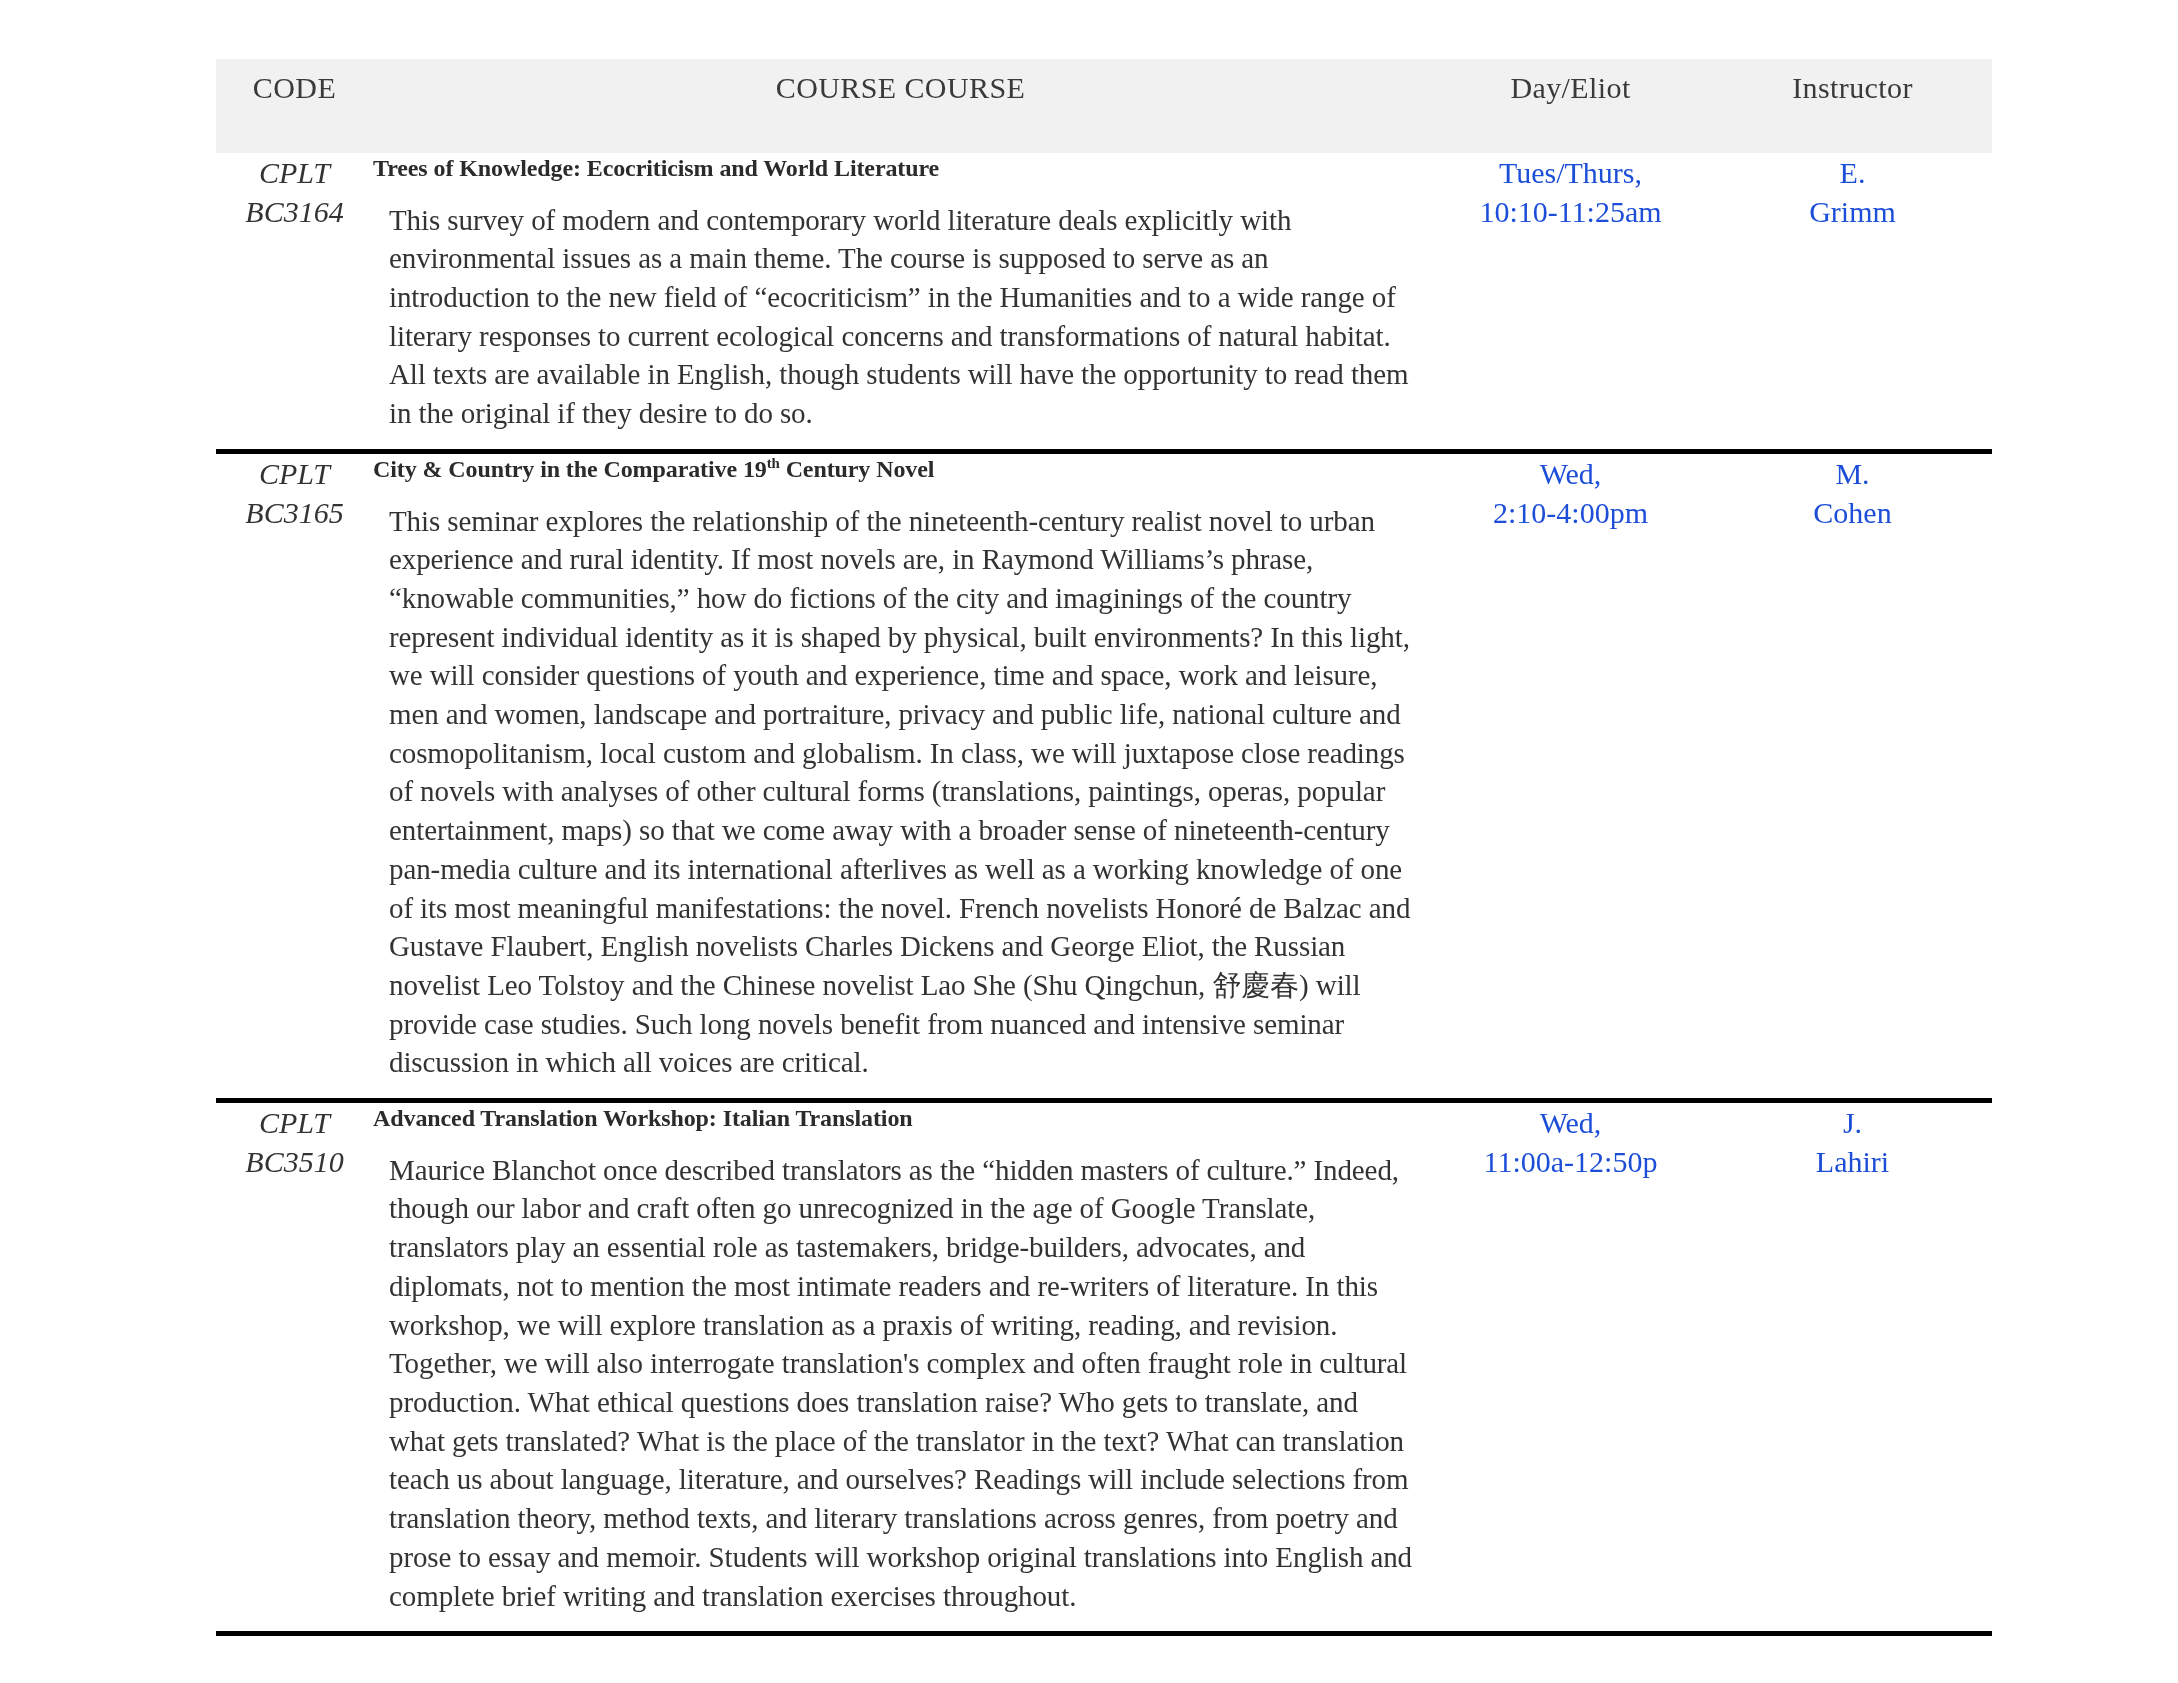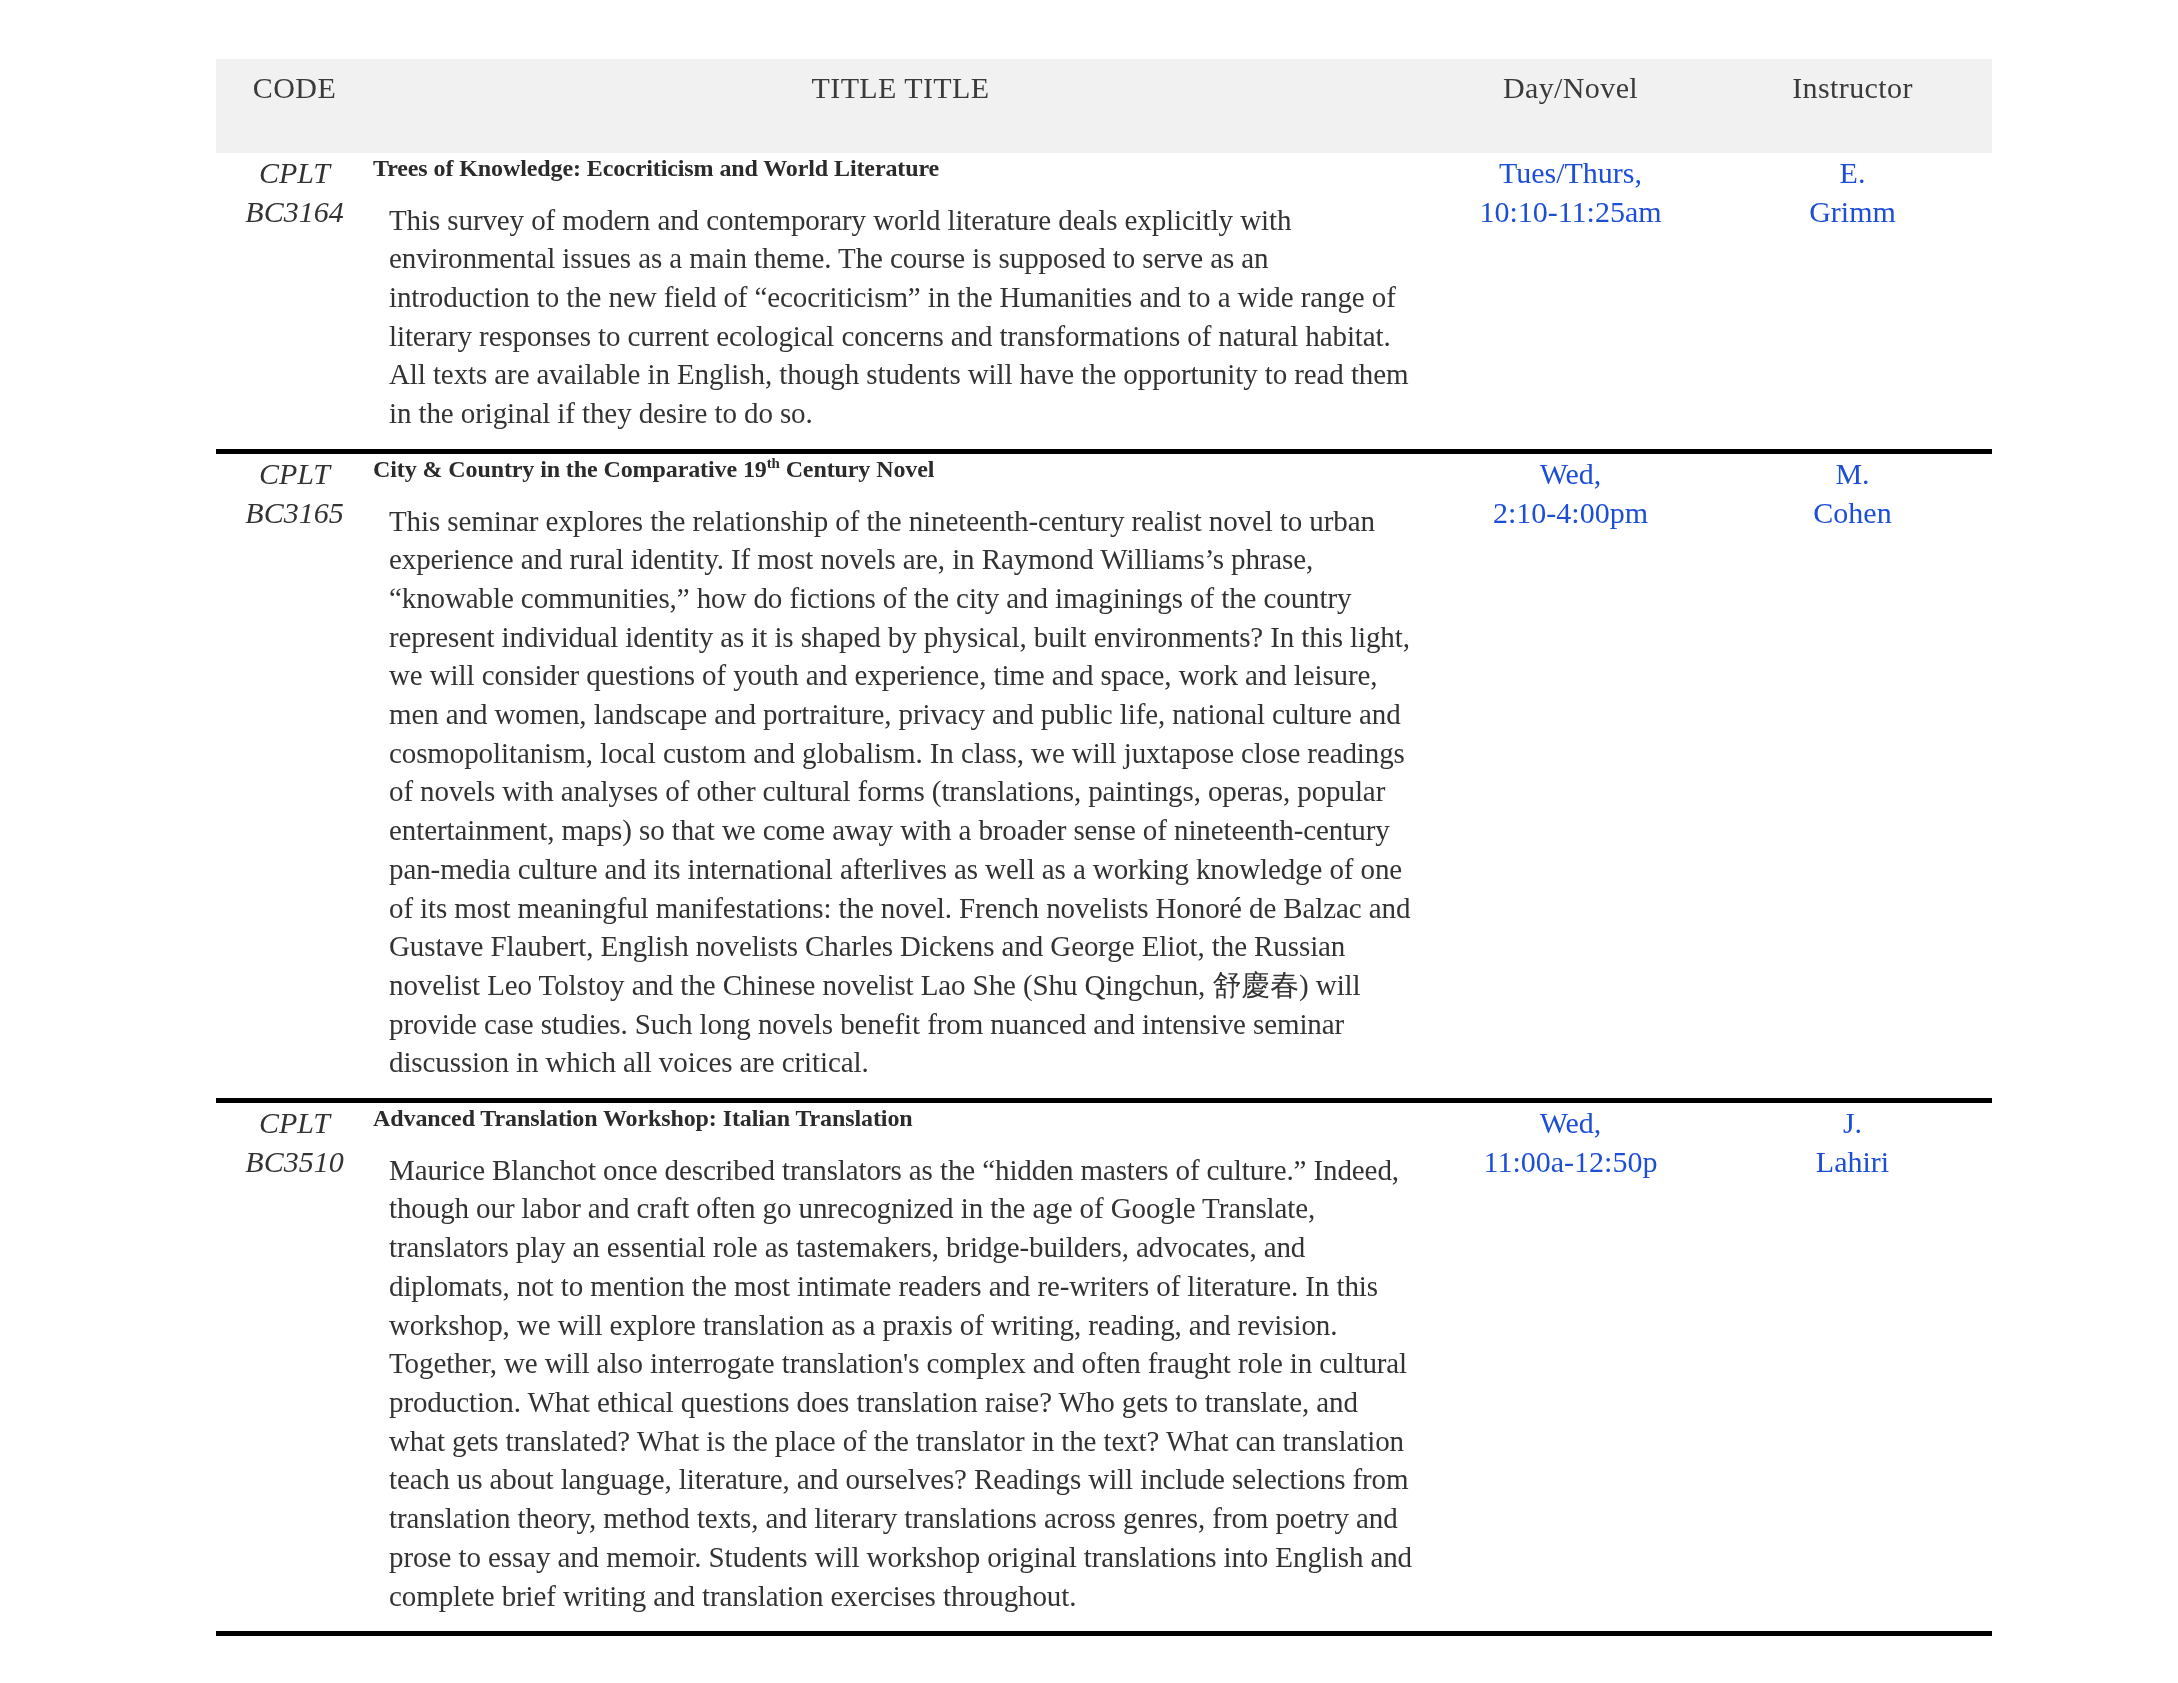--- a/index.html
+++ b/index.html
@@ -129,22 +129,22 @@
   <table class="course-table">
     <colgroup>
       <col class="col-code">
       <col class="col-title">
       <col class="col-day">
       <col class="col-instr">
     </colgroup>
     <thead>
       <tr>
         <th class="col-code">CODE</th>
-        <th class="col-title">TITLE TITLE</th>
-        <th class="col-day">Day/Novel</th>
+        <th class="col-title">COURSE COURSE</th>
+        <th class="col-day">Day/Eliot</th>
         <th class="col-instr">Instructor</th>
       </tr>
     </thead>
     <tbody>
 
       <tr class="course-row">
         <td class="cell-code">
           <span class="code-prefix">CPLT</span>
           <span class="code-number">BC3164</span>
         </td>

